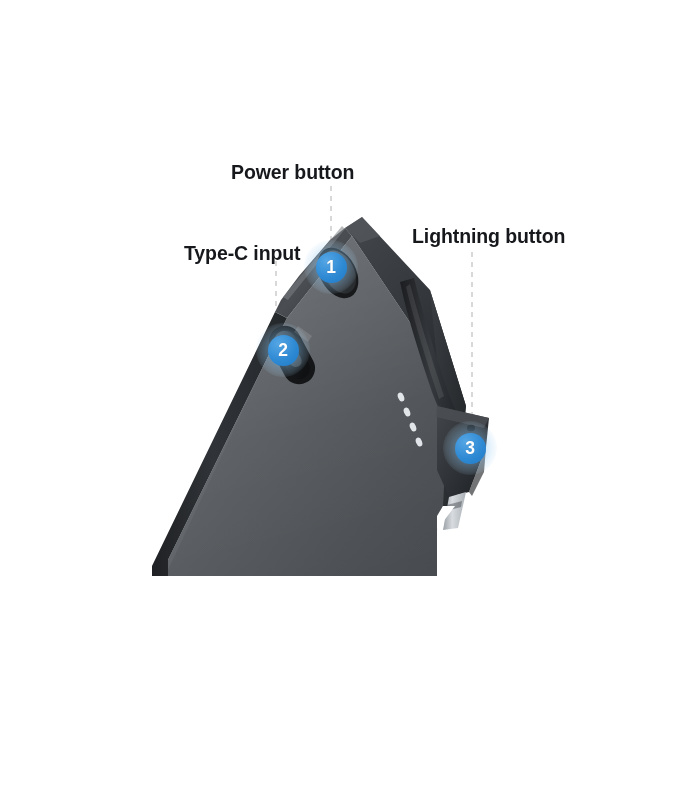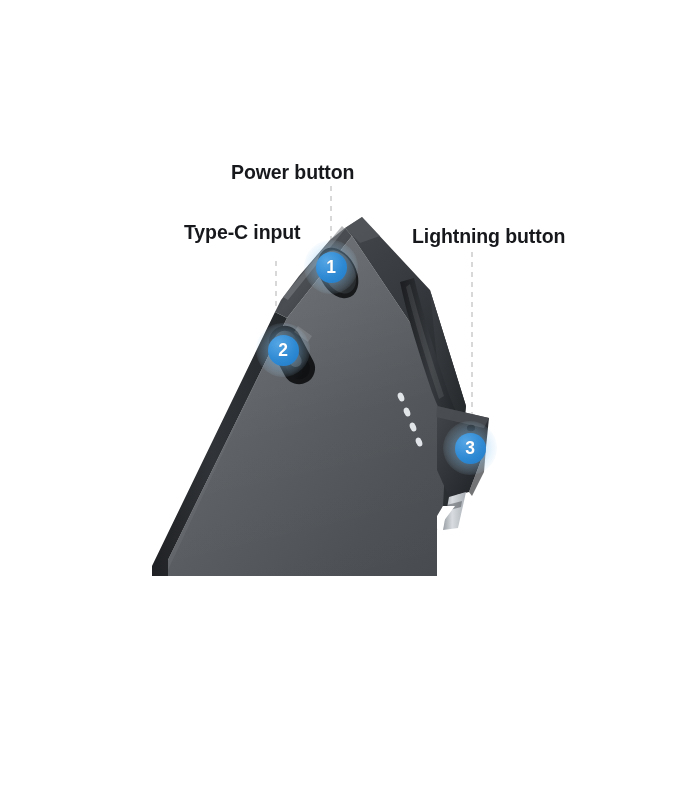--- a/index.html
+++ b/index.html
@@ -29,21 +29,21 @@
     position: absolute;
     font-family: "Liberation Sans", sans-serif;
     font-weight: bold;
     font-size: 19.5px;
     letter-spacing: -0.1px;
     color: #16181c;
     white-space: nowrap;
     line-height: 1;
   }
   #label-power  { left: 231px; top: 163px; }
-  #label-typec  { left: 184px; top: 223px; }
+  #label-typec  { left: 184px; top: 244px; }
   #label-light  { left: 412px; top: 227px; }
   .badge-wrap {
     position: absolute;
     width: 54px;
     height: 54px;
     border-radius: 50%;
     display: flex;
     align-items: center;
     justify-content: center;
     background: radial-gradient(circle,

